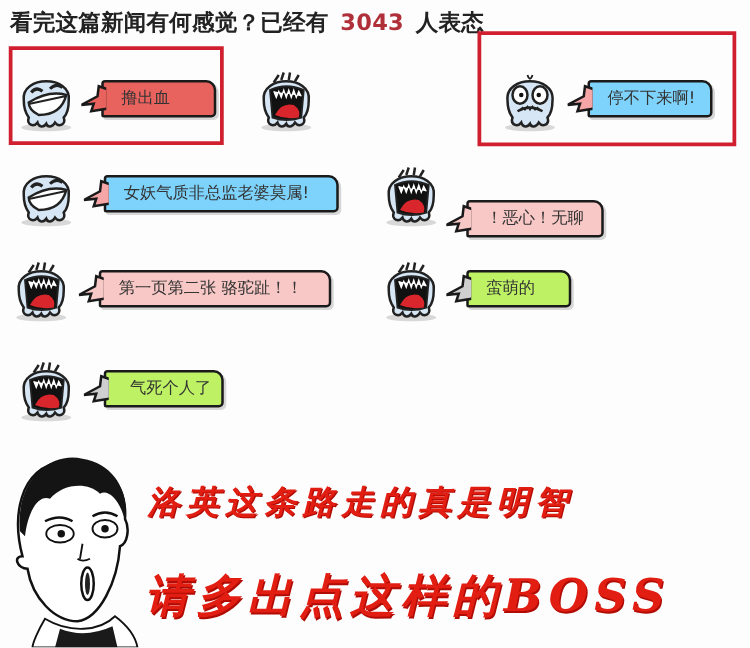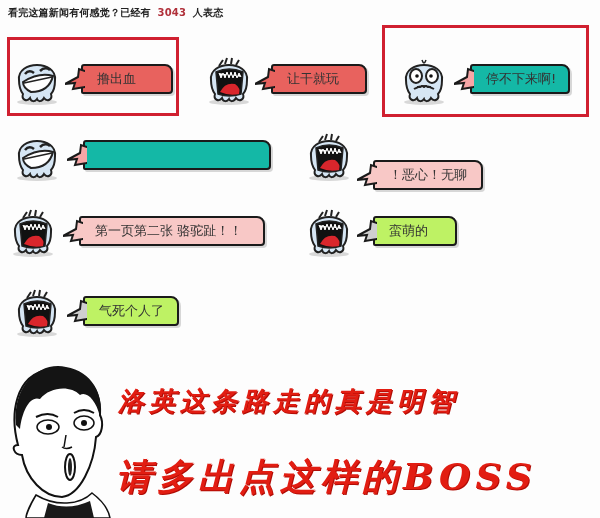--- a/index.html
+++ b/index.html
@@ -1,31 +1,31 @@
 <!DOCTYPE html>
 <html><head>
 <meta charset="utf-8">
 <style>
   * { box-sizing: border-box; margin: 0; padding: 0; }
   html, body { width: 600px; height: 518px; background: #fdfdfd; overflow: hidden; }
   body { position: relative; font-family: "DejaVu Sans", sans-serif; color: #222; }
 
-  .header { position: absolute; left: 8px; top: 6px; font-size: 10px; font-weight: bold; letter-spacing: 0.2px; color: #222; white-space: nowrap; }
+  .header { position: absolute; left: 8px; top: 6px; font-size: 18px; font-weight: bold; letter-spacing: 0.2px; color: #222; white-space: nowrap; }
   .header .count { color: #b0303a; margin: 0 3px; }
 
   .selbox { position: absolute; border: 3px solid #d02030; }
 
   .reaction { position: absolute; height: 60px; }
   .emo { position: absolute; left: 0; top: 0; width: 48px; height: 54px; }
   .bubble { position: absolute; top: 12px; height: 30px; border: 2px solid #1a1a1a; border-radius: 3px 8px 4px 2px;
             font-size: 13px; line-height: 26px; padding: 0 8px 0 14px; white-space: nowrap; color: #333;
             box-shadow: 2px 2px 0 rgba(0,0,0,0.15); }
   .bubble .tail { position: absolute; left: -18px; top: 1px; width: 20px; height: 26px; }
   .b-red { background: #e8625e; }
-  .b-pink { background: #14b8a6; }
+  .b-pink { background: #7dd3fc; }
   .b-lpink { background: #f8c8c6; }
   .b-gray { background: #bef264; }
 
   .meme { position: absolute; left: 0; top: 355px; width: 118px; height: 163px; }
   .slogan { position: absolute; color: #e21d12; font-family: "DejaVu Serif", serif; font-weight: bold; font-style: italic;
             white-space: nowrap; text-shadow: 1px 1px 0 #b00c05; }
   .slogan1 { left: 118px; top: 384px; font-size: 26px; letter-spacing: 5px; }
   .slogan2 { left: 116px; top: 453px; font-size: 36px; letter-spacing: 5px; }
 </style>
 </head>
@@ -85,26 +85,20 @@
         <use href="#tail"></use>
       </svg>
     <span>撸出血</span>
   </div>
 </div>
 
 <div class="reaction" style="left:205px; top:52px; width:170px;">
   <svg class="emo">
       <use href="#scream"></use>
     </svg>
-  <div class="bubble b-red" style="left:66px; width:96px;">
-    <svg class="tail" style="color:#e8625e">
-        <use href="#tail"></use>
-      </svg>
-    <span>让干就玩</span>
-  </div>
 </div>
 
 <div class="reaction" style="left:400px; top:52px; width:180px;">
   <svg class="emo">
       <use href="#shock"></use>
     </svg>
   <div class="bubble b-pink" style="left:70px; width:100px;">
     <svg class="tail" style="color:#f6a6a6">
         <use href="#tail"></use>
       </svg>
@@ -113,20 +107,21 @@
 </div>
 
 <div class="reaction" style="left:13px; top:128px; width:260px;">
   <svg class="emo">
       <use href="#laugh"></use>
     </svg>
   <div class="bubble b-pink" style="left:70px; width:188px;">
     <svg class="tail" style="color:#f6a6a6">
         <use href="#tail"></use>
       </svg>
+    <span>女妖气质非总监老婆莫属!</span>
   </div>
 </div>
 
 <div class="reaction" style="left:305px; top:128px; width:190px;">
   <svg class="emo">
       <use href="#scream"></use>
     </svg>
   <div class="bubble b-lpink" style="left:68px; width:110px;margin-top:20px;">
     <svg class="tail" style="color:#f8c8c6">
         <use href="#tail"></use>
@@ -152,21 +147,21 @@
       <use href="#scream"></use>
     </svg>
   <div class="bubble b-gray" style="left:68px; width:84px;">
     <svg class="tail" style="color:#cfcfcf">
         <use href="#tail"></use>
       </svg>
     <span>蛮萌的</span>
   </div>
 </div>
 
-<div class="reaction" style="left:13px; top:284px; width:200px;">
+<div class="reaction" style="left:13px; top:284px; width:200px;text-align:right;">
   <svg class="emo">
       <use href="#scream"></use>
     </svg>
   <div class="bubble b-gray" style="left:70px; width:96px;">
     <svg class="tail" style="color:#cfcfcf">
         <use href="#tail"></use>
       </svg>
     <span>气死个人了</span>
   </div>
 </div>

